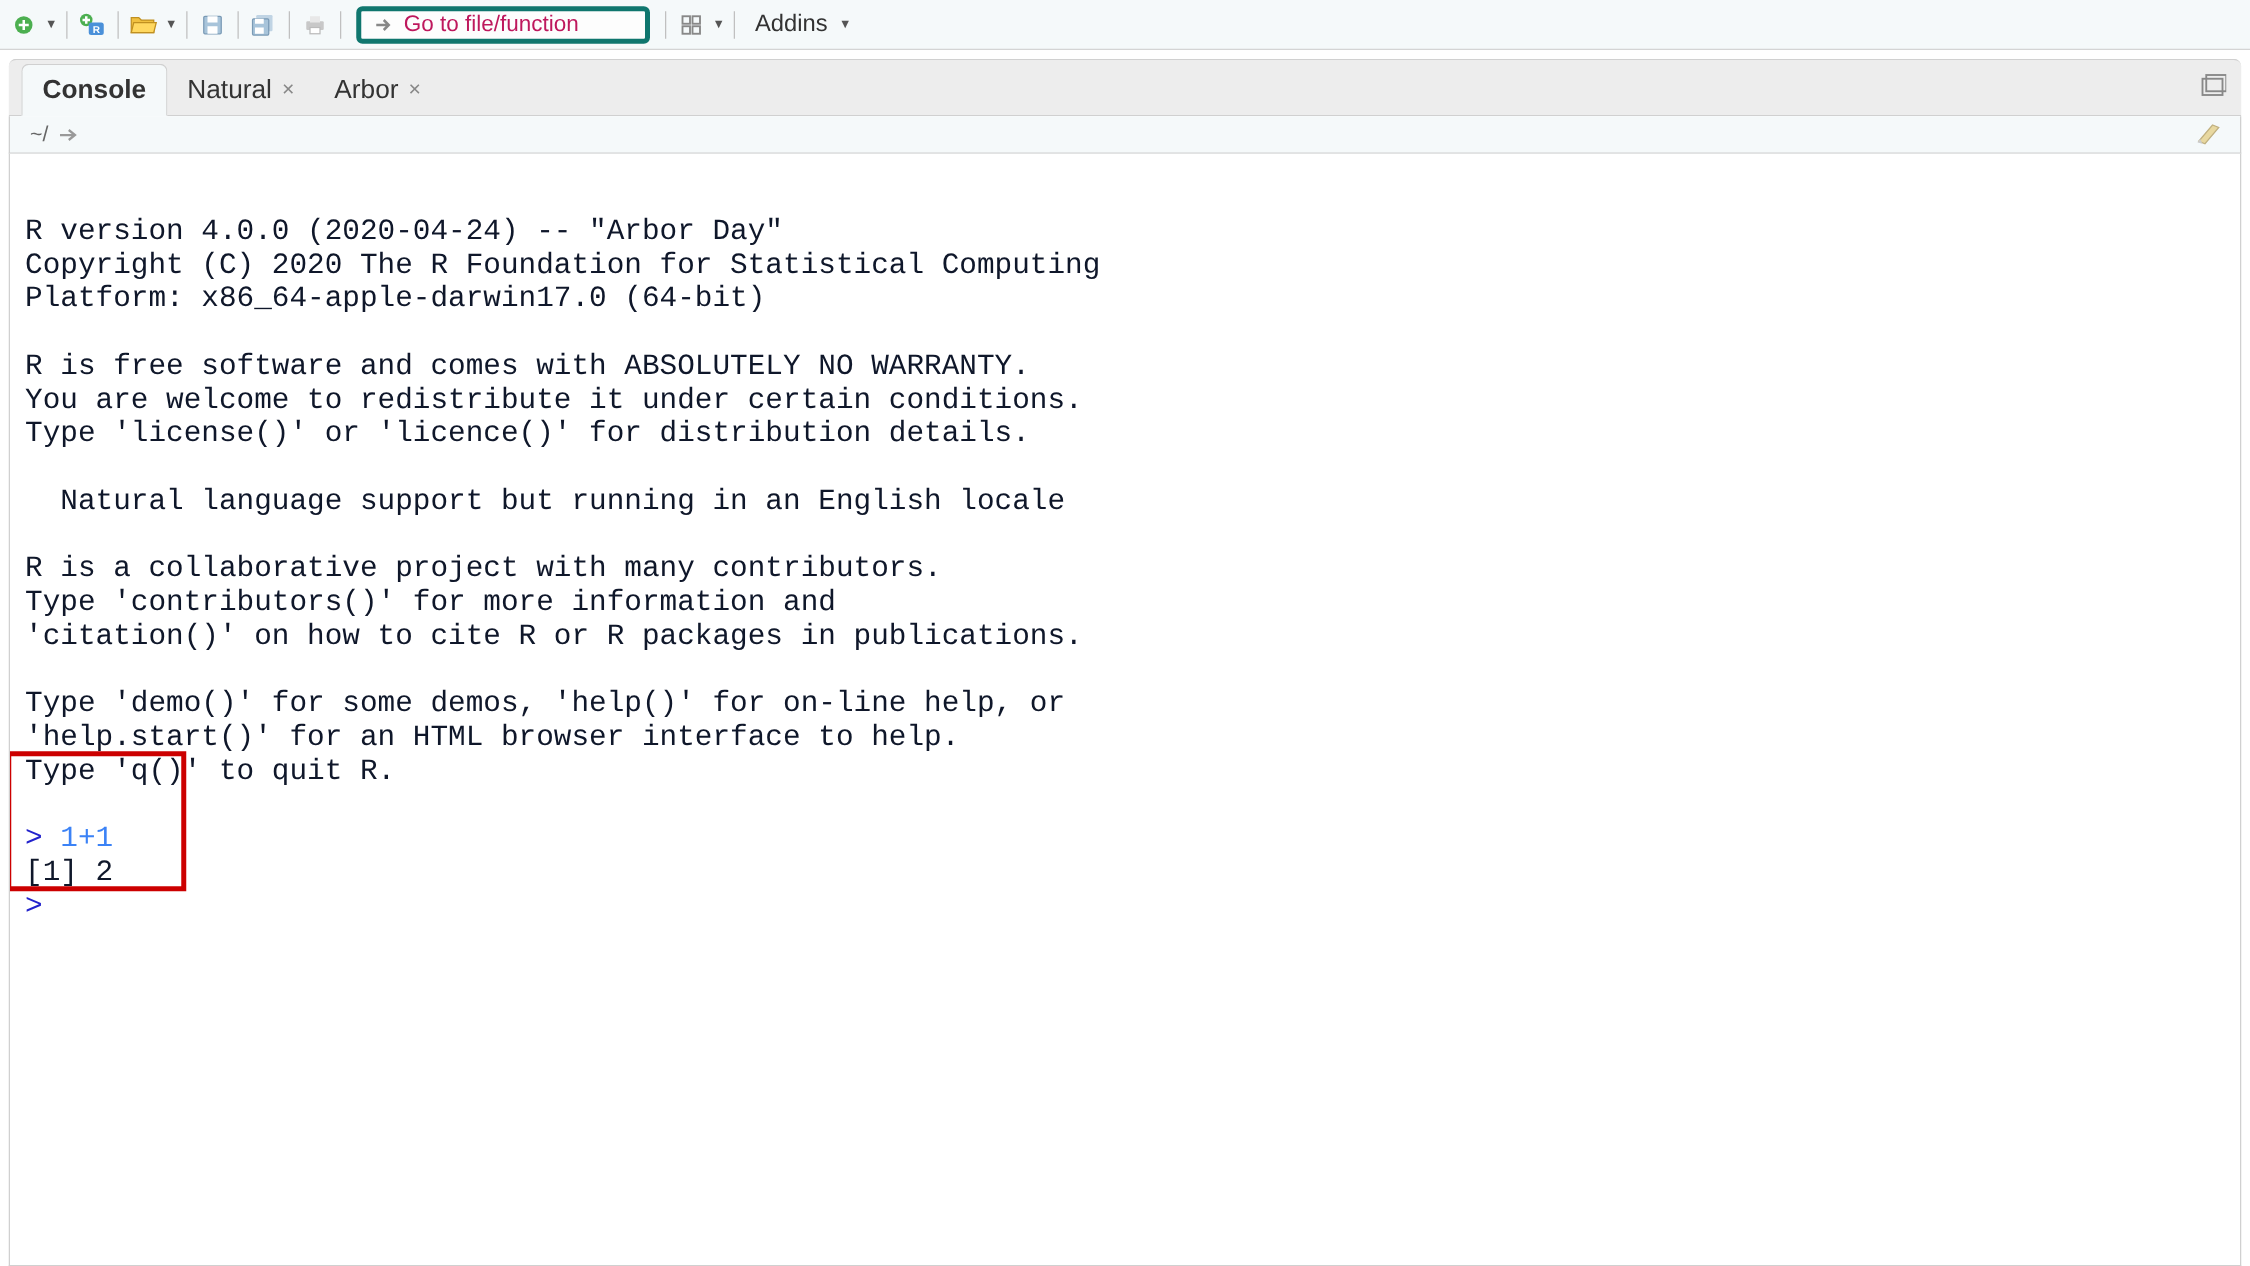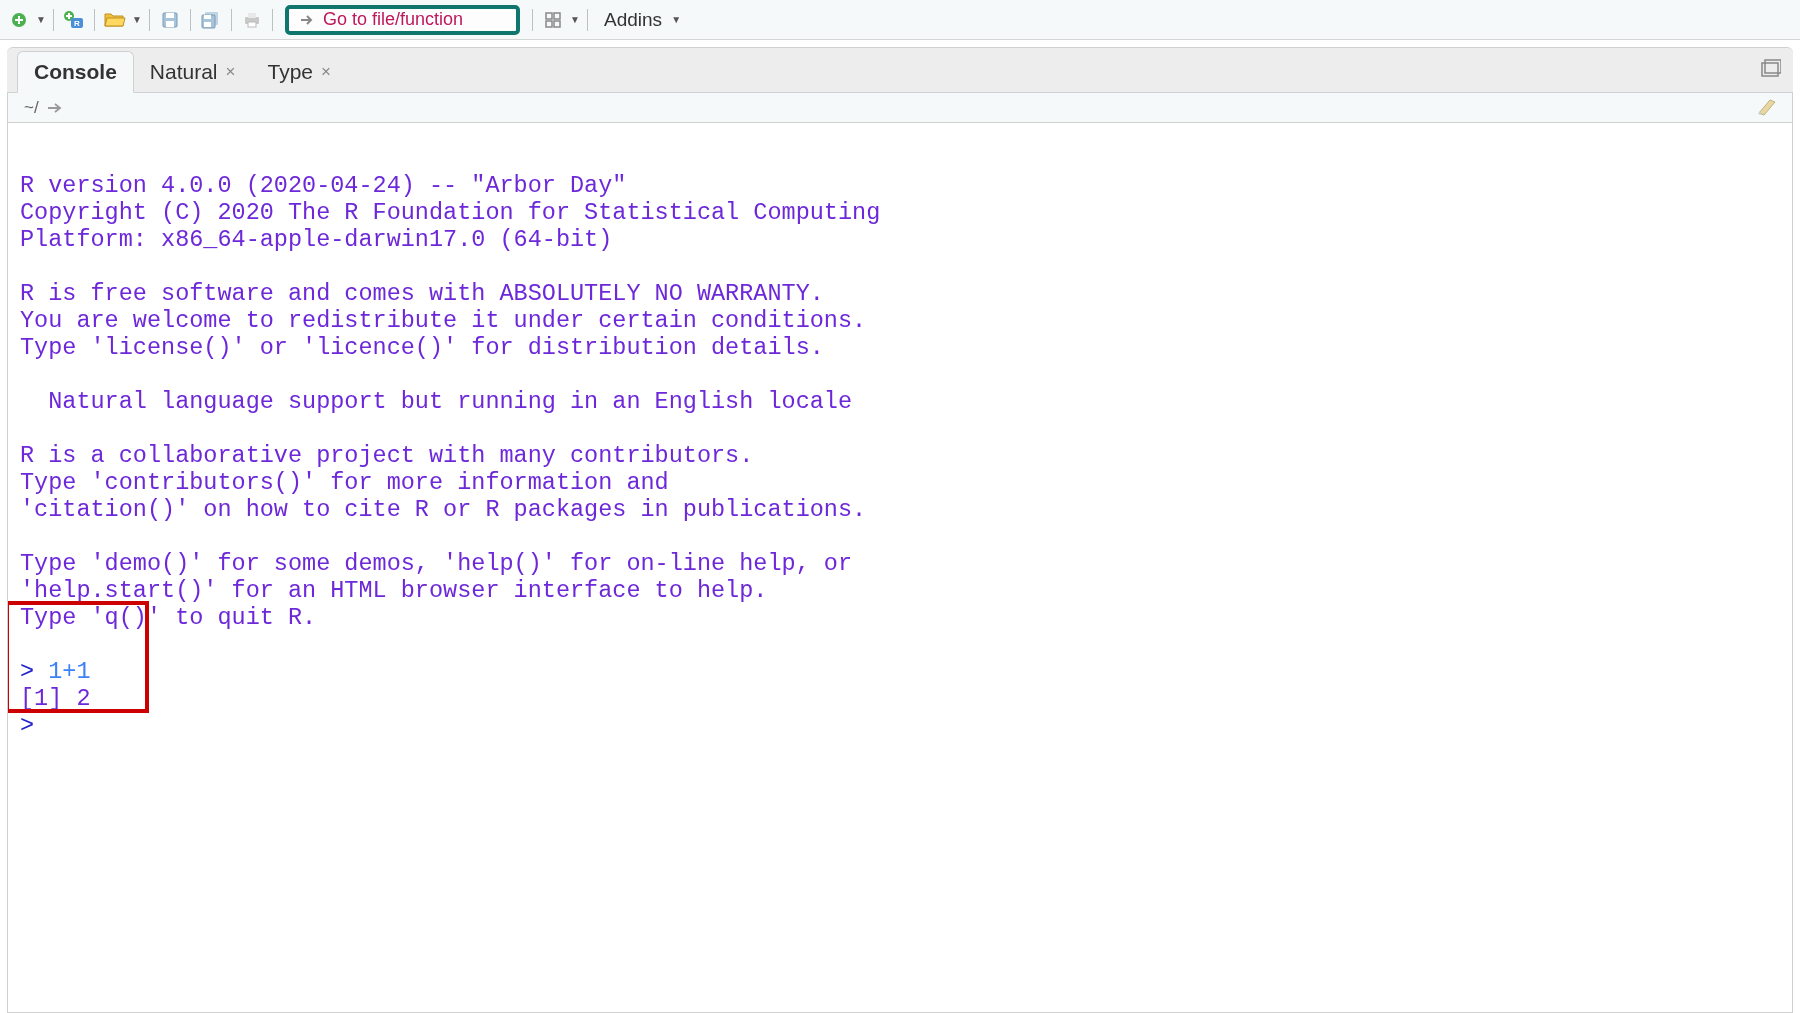--- a/index.html
+++ b/index.html
@@ -138,21 +138,21 @@
       font-size: 23.5px;
       line-height: 1.15;
       white-space: pre;
       color: #000;
       height: 890px;
       overflow: hidden;
       position: relative;
     }
     .prompt-char { color: #2222cc; }
     .input-code { color: #3b82f6; }
-    .output-text { color: #6d28d9; }
+    .output-text { color: #0f172a; }
     .highlight-box {
       position: absolute;
       border: 4px solid #cc0000;
       pointer-events: none;
     }
     svg { display: block; }
   </style>
 </head>
 <body>
 
@@ -234,21 +234,21 @@
 
 <div class="pane-header">
   <div class="tab active">
     <span>Console</span>
   </div>
   <div class="tab">
     <span>Natural</span>
     <span class="tab-close">×</span>
   </div>
   <div class="tab">
-    <span>Type</span>
+    <span>Arbor</span>
     <span class="tab-close">×</span>
   </div>
   <div class="pane-right-btn">
     <svg width="22" height="22" viewBox="0 0 22 22">
       <rect x="3" y="5" width="16" height="13" fill="none" stroke="#888" stroke-width="1.5"></rect>
       <rect x="6" y="2" width="16" height="13" fill="none" stroke="#888" stroke-width="1.5"></rect>
     </svg>
   </div>
 </div>
 

